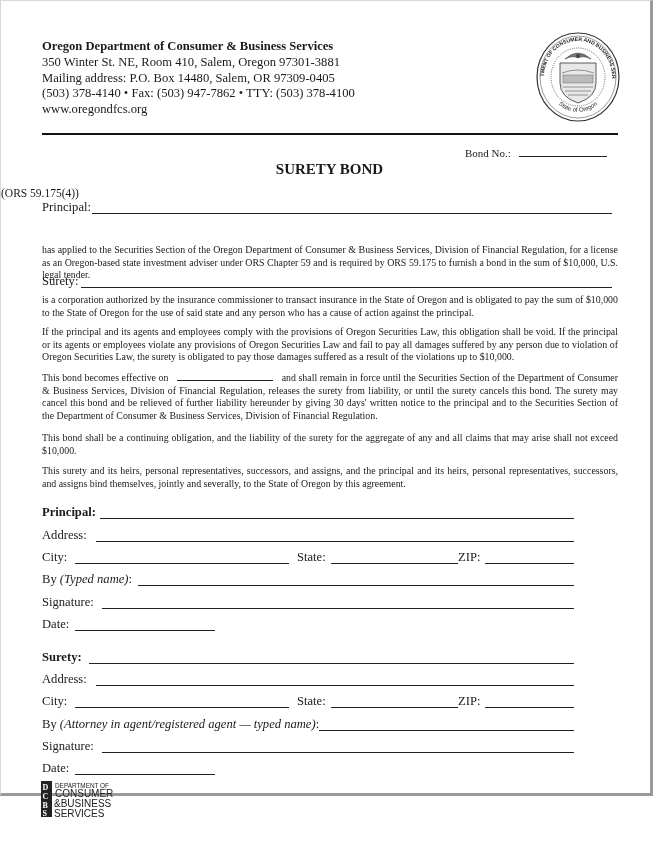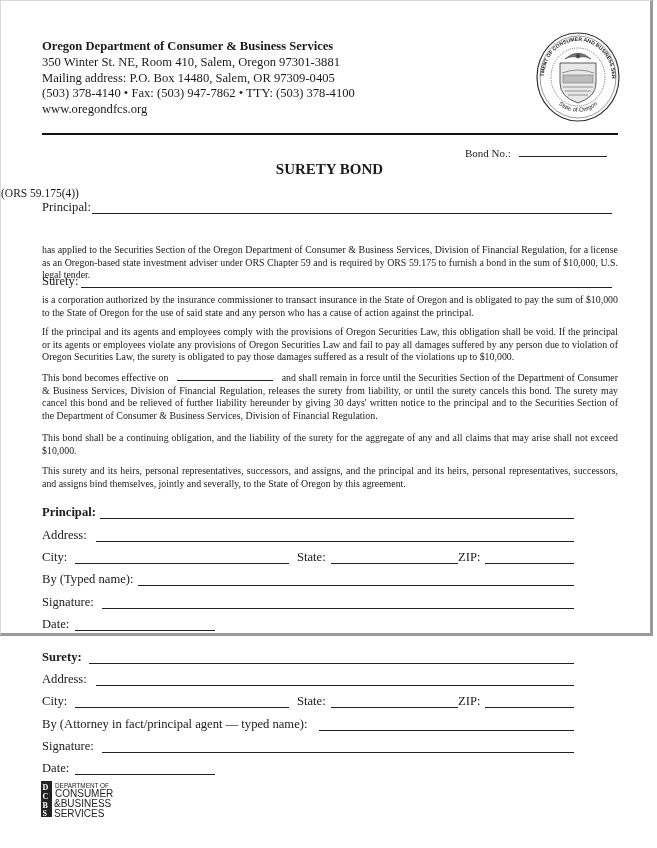--- a/index.html
+++ b/index.html
@@ -2,39 +2,39 @@
 <html><head>
   <meta charset="utf-8">
   <style>
     html, body { margin: 0; padding: 0; }
     body {
       width: 657px; height: 848px; background: #ffffff; position: relative;
       font-family: "Liberation Serif", "DejaVu Serif", serif; color: #1a1a1a;
       overflow: hidden;
     }
     .page {
-      position: absolute; left: 0; top: 0; width: 653px; height: 636px;
+      position: absolute; left: 0; top: 0; width: 653px; height: 796px;
       border-left: 1px solid #d8d8d8; border-top: 1px solid #d8d8d8;
       border-right: 3px solid #9a9a9a; border-bottom: 3px solid #9a9a9a;
       box-sizing: border-box; background: #fff; padding-left: 37px;
     }
     .abs { position: absolute; }
     .hdr { left: 41px; top: 38px; font-size: 12.6px; line-height: 15.8px; }
     .hdr .b { font-weight: bold; }
     .seal { left: 534px; top: 30px; width: 86px; height: 92px; }
     .rule { left: 41px; top: 132px; width: 576px; height: 2px; background: #111; }
     .bondno { left: 464px; top: 144px; font-size: 11px; }
     .uline { display: inline-block; border-bottom: 1px solid #222; vertical-align: baseline; height: 11px; }
     .title { left: 0; width: 657px; top: 160px; text-align: center; font-weight: bold; font-size: 15px; }
     .subtitle { left: 0; width: 657px; top: 186px; font-size: 11.5px; }
     .lbl { font-size: 12.6px; }
     .para { left: 41px; width: 576px; font-size: 9.9px; line-height: 12.6px; text-align: justify; }
     .row { left: 41px; font-size: 12.6px; white-space: nowrap; }
     .bold { font-weight: bold; }
-    .ital { }
+    .ital { font-style: italic; }
     .footer-logo { left: 40px; top: 779px; width: 80px; height: 40px; }
     .form-code { left: 41px; top: 868px; font-size: 10px; color: #222; }
     .field { position: absolute; border-bottom: 1px solid #222; height: 12px; }
   </style>
 </head>
 <body>
 
 <div class="page">
 
   <div class="abs hdr">
@@ -135,21 +135,21 @@
   <div class="field" style="left:95px; top:672px; width:478px;"></div>
 
   <div class="abs row" style="top:693px;">City:</div>
   <div class="field" style="left:74px; top:694px; width:214px;"></div>
   <div class="abs row" style="left:296px; top:693px;">State:</div>
   <div class="field" style="left:330px; top:694px; width:127px;"></div>
   <div class="abs row" style="left:457px; top:693px;">ZIP:</div>
   <div class="field" style="left:484px; top:694px; width:89px;"></div>
 
   <div class="abs row" style="top:716px;">
-    <span>By </span><span class="ital">(Attorney in fact/principal agent — typed name)</span><span>:</span>
+    <span>By </span><span class="ital">(Attorney in agent/registered agent — typed name)</span><span>:</span>
   </div>
   <div class="field" style="left:318px; top:717px; width:255px;"></div>
 
   <div class="abs row" style="top:738px;">Signature:</div>
   <div class="field" style="left:101px; top:739px; width:472px;"></div>
 
   <div class="abs row" style="top:760px;">Date:</div>
   <div class="field" style="left:74px; top:761px; width:140px;"></div>
 
   <div class="abs footer-logo">

